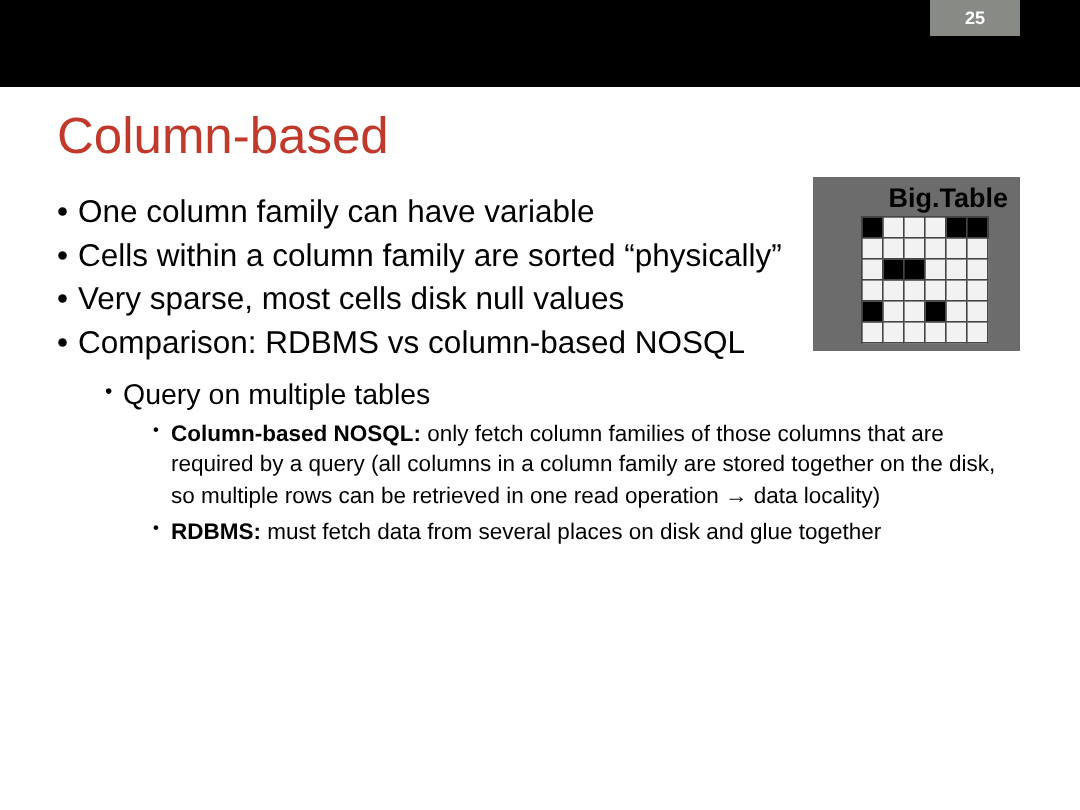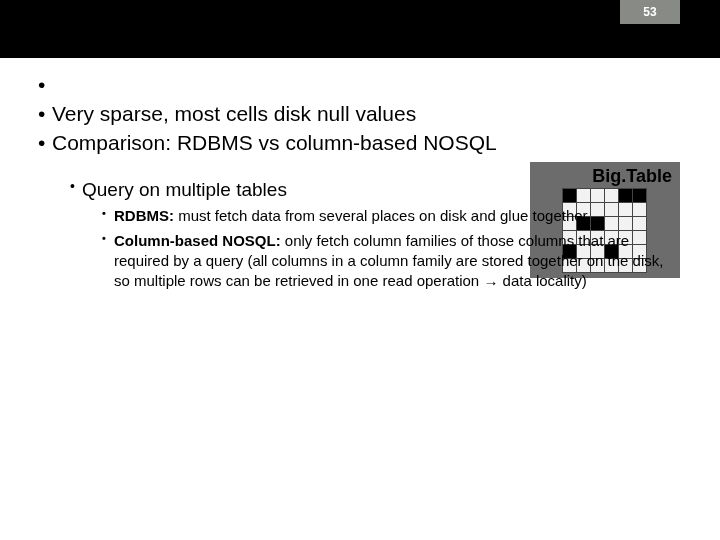--- a/index.html
+++ b/index.html
@@ -2,44 +2,44 @@
 <html><head>
 <meta charset="utf-8">
 <style>
   * { margin: 0; padding: 0; box-sizing: border-box; }
   html, body { width: 720px; height: 540px; font-family: Arial, Helvetica, sans-serif; background: #fff; }
   .slide { width: 720px; height: 540px; position: relative; }
   .top-band { position: absolute; top: 0; left: 0; width: 720px; height: 58px; background: #000; }
   .top-tab { position: absolute; top: 0; right: 40px; width: 60px; height: 24px; background: #888a85; color: #fff; font-size: 12px; font-weight: bold; text-align: center; line-height: 24px; }
   .content { position: absolute; top: 72px; left: 38px; right: 38px; }
   .title { color: #c0392b; font-size: 34px; font-weight: 400; margin-bottom: 18px; }
-  .bt-wrap { position: absolute; top: 118px; right: 40px; width: 150px; height: 116px; background: #6c6c6c; margin-top: 44px; }
+  .bt-wrap { position: absolute; top: 118px; right: 40px; width: 138px; height: 116px; background: #6c6c6c; }
   .bt-title { position: absolute; top: 4px; right: 8px; font-family: "Comic Sans MS", cursive, Arial; font-weight: bold; font-size: 18px; color: #000; }
   .bt-grid { position: absolute; top: 26px; left: 32px; }
   .bt-grid table { border-collapse: collapse; }
   .bt-grid td { width: 14px; height: 14px; border: 1px solid #444; background: #f2f2f2; }
   .bt-grid td.k { background: #000; }
   ul.b1 { list-style: none; margin-left: 0; }
   ul.b1 > li { font-size: 21px; line-height: 1.28; color: #000; margin-bottom: 2px; padding-left: 14px; position: relative; }
   ul.b1 > li::before { content: "•"; position: absolute; left: 0; top: 0; }
-  ul.b2 { list-style: none; margin-left: 18px; margin-top: 20px; }
+  ul.b2 { list-style: none; margin-left: 18px; margin-top: 8px; }
   ul.b2 > li { font-size: 19px; line-height: 1.35; color: #000; padding-left: 12px; position: relative; margin-bottom: 6px; }
   ul.b2 > li::before { content: "•"; position: absolute; left: 0; top: 0; font-size: 14px; }
   ul.b3 { list-style: none; margin-left: 20px; margin-top: 4px; }
   ul.b3 > li { font-size: 15px; line-height: 1.35; color: #000; padding-left: 12px; position: relative; margin-bottom: 4px; font-weight: bold; }
   ul.b3 > li::before { content: "•"; position: absolute; left: 0; top: 0; font-size: 11px; }
   ul.b3 > li .plain { font-weight: normal; }
   .b { font-weight: normal; }
 </style>
 </head>
 <body>
 <div class="slide">
 
   <div class="top-band"></div>
-  <div class="top-tab">53</div>
+  <div class="top-tab">25</div>
 
   <div class="bt-wrap">
     <div class="bt-title">Big.Table</div>
     <div class="bt-grid">
       <table>
         <tbody>
             <tr>
               <td class="k"></td>
               <td></td>
               <td></td>
@@ -86,38 +86,40 @@
               <td></td>
               <td></td>
               <td></td>
             </tr>
       </tbody>
         </table>
     </div>
   </div>
 
   <div class="content">
+    <div class="title">Column-based</div>
 
     <ul class="b1">
       <li>
-        <br>
+        <span>One column family can have variable</span><br>
       </li>
+      <li>Cells within a column family are sorted “physically”</li>
       <li>Very sparse, most cells disk null values</li>
       <li>
         <span class="b">Comparison:</span>
         <span> RDBMS vs column-based NOSQL</span>
         <ul class="b2">
           <li>
             <span>Query on multiple tables</span>
             <ul class="b3">
               <li>
-                <span>RDBMS: </span><span class="plain">must fetch data from several places on disk and glue together</span>
+                <span>Column-based NOSQL: </span><span class="plain">only fetch column families of those columns that are required by a query (all columns in a column family are stored together on the disk, so multiple rows can be retrieved in one read operation → data locality)</span>
               </li>
               <li>
-                <span>Column-based NOSQL: </span><span class="plain">only fetch column families of those columns that are required by a query (all columns in a column family are stored together on the disk, so multiple rows can be retrieved in one read operation → data locality)</span>
+                <span>RDBMS: </span><span class="plain">must fetch data from several places on disk and glue together</span>
               </li>
             </ul>
           </li>
         </ul>
       </li>
     </ul>
   </div>
 
 </div>
 

